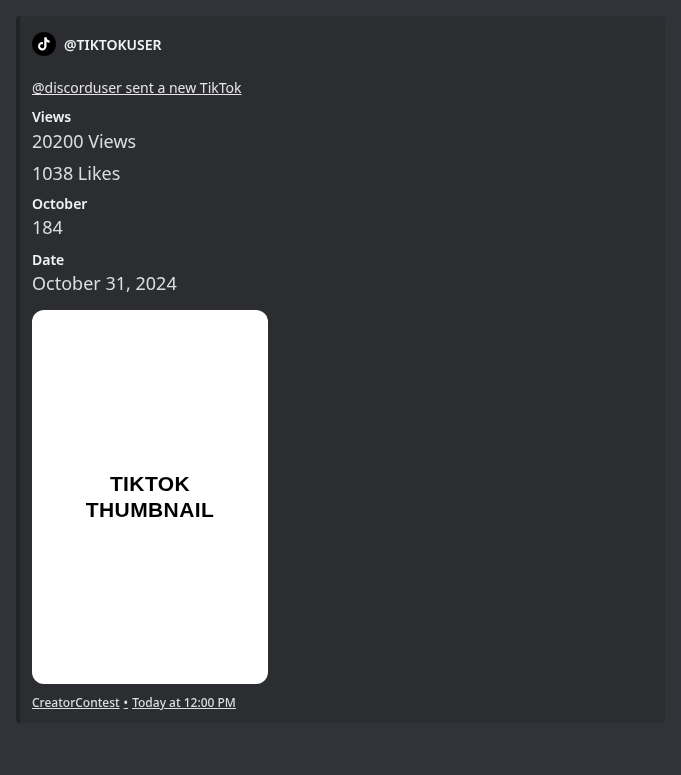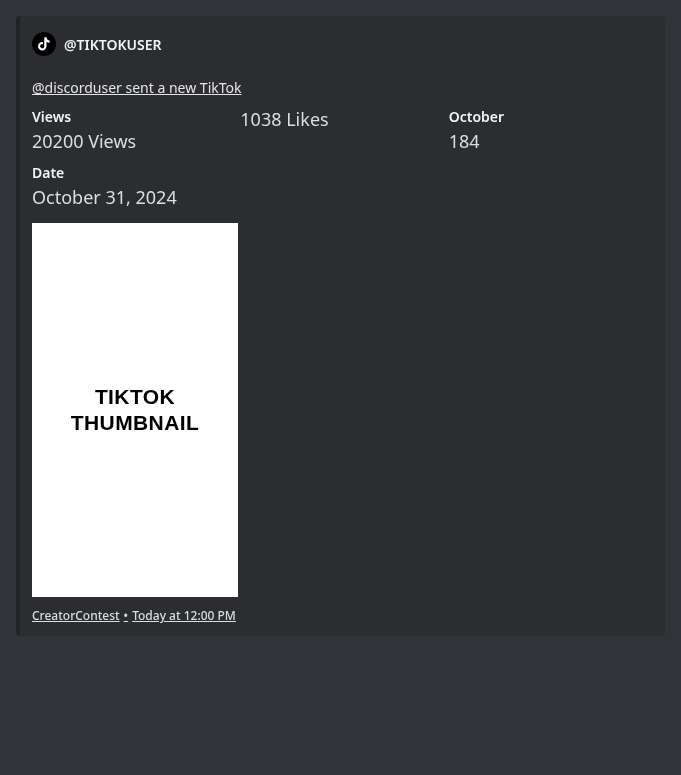--- a/index.html
+++ b/index.html
@@ -50,21 +50,21 @@
   .embed-description {
     color: #e5e5e5;
     font-size: 14px;
     font-weight: 400;
     margin-bottom: 10px;
     line-height: 1.375;
     text-decoration: underline;
   }
   .embed-fields {
     display: grid;
-    grid-template-columns: repeat(3, 1fr);
+    grid-template-columns: repeat(1, 1fr);
     gap: 8px;
     margin-bottom: 10px;
   }
   .embed-field {
     min-width: 0;
   }
   .embed-field.full {
     grid-column: 1 / -1;
   }
   .field-name {
@@ -78,24 +78,24 @@
     color: #dbdee1;
     font-size: 18px;
     font-weight: 400;
     line-height: 1.375;
   }
   .embed-image {
     margin-top: 14px;
     margin-bottom: 10px;
   }
   .thumbnail-box {
-    width: 206px;
+    width: 236px;
     height: 374px;
     background: #fff;
-    border-radius: 0;
+    border-radius: 12px;
     display: flex;
     align-items: center;
     justify-content: center;
     text-align: center;
   }
   .thumbnail-text {
     color: #000;
     font-weight: 700;
     font-size: 21px;
     line-height: 1.25;

